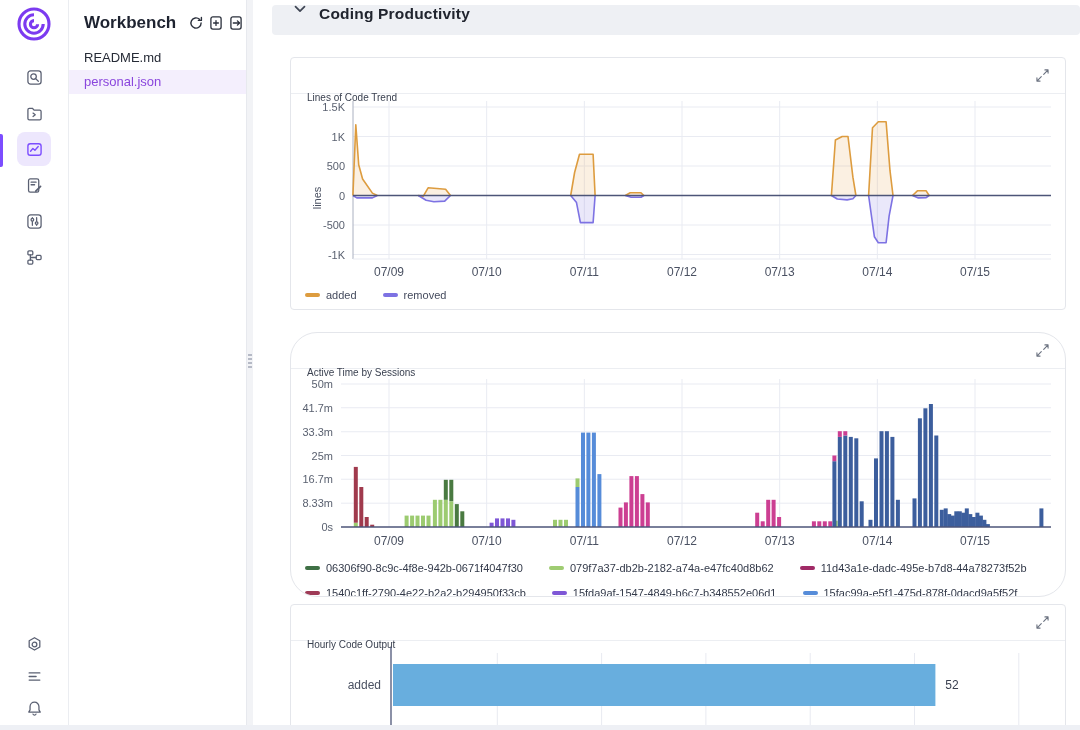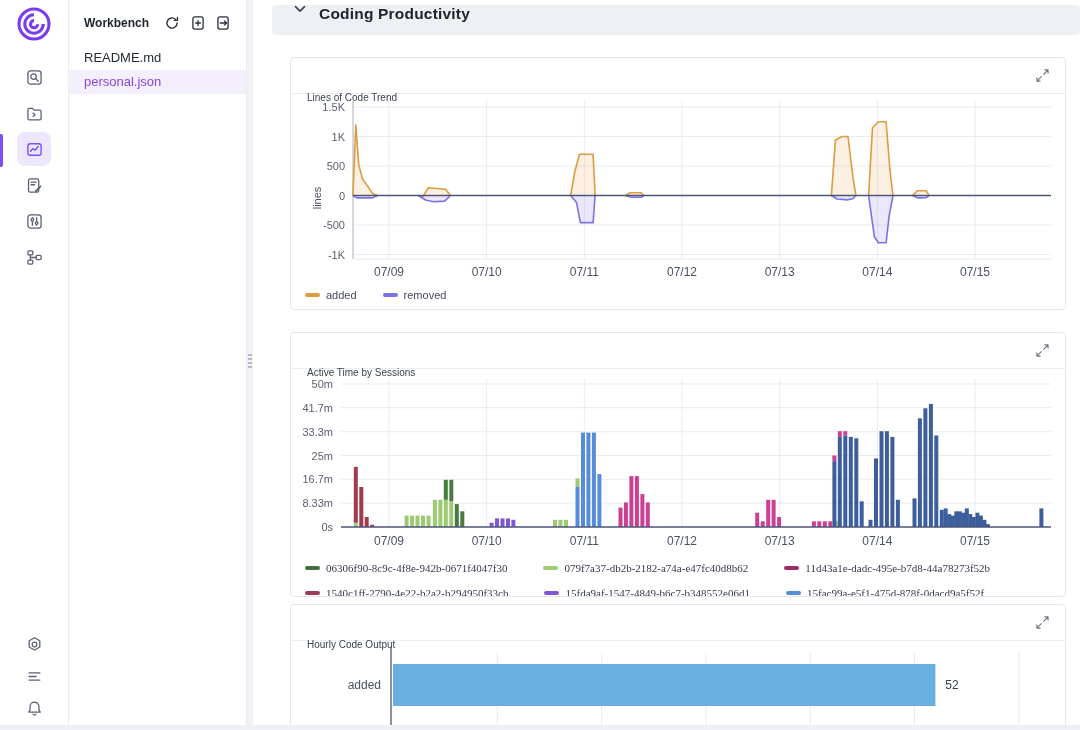--- a/index.html
+++ b/index.html
@@ -16,51 +16,51 @@
   .rail-nav{position:absolute;top:60px;left:0;right:0;display:flex;flex-direction:column;align-items:center;}
   .rail-item{width:34px;height:34px;margin-bottom:2px;border-radius:8px;display:flex;align-items:center;justify-content:center;color:#5a6072;cursor:pointer;}
   .rail-item.active{background:#ede7fd;color:#7c4dff;}
   .rail-indicator{position:absolute;left:0;top:134px;width:3px;height:33px;background:#7c4dff;border-radius:0 2px 2px 0;}
   .rail-bottom{position:absolute;bottom:6px;left:0;right:0;display:flex;flex-direction:column;align-items:center;}
   .rail-bottom .rail-item{margin-bottom:0;height:32px;}
 
   
   .files{position:absolute;left:69px;top:0;bottom:0;width:177px;background:#fff;border-right:1px solid #e7e9ee;z-index:5;}
   .files-header{display:flex;align-items:center;padding:12px 8px 8px 15px;}
-  .files-title{font-weight:bold;font-size:12px;color:#1e2330;margin-right:12px;}
+  .files-title{font-weight:bold;font-size:17px;color:#1e2330;margin-right:12px;}
   .icon-btn{width:22px;height:22px;display:flex;align-items:center;justify-content:center;color:#2b303c;cursor:pointer;margin-right:4px;}
   .file-list{margin-top:4px;}
   .file-row{height:24px;line-height:24px;padding-left:15px;font-size:13px;color:#262b36;cursor:pointer;white-space:nowrap;}
   .file-row.selected{background:#f4effd;color:#8a46dd;}
 
   
   .resizer{position:absolute;left:247px;top:0;bottom:0;width:6px;background:#f2f3f6;z-index:5;cursor:col-resize;}
   .grip{position:absolute;top:354px;left:1px;}
   .grip i{display:block;width:4px;height:2px;background:#b6bac6;margin-bottom:2px;}
 
   
   .main{position:absolute;left:253px;top:0;right:0;bottom:0;background:#fff;}
   .section-bar{position:absolute;left:19px;right:0;top:5px;height:30px;background:#eef0f4;border-radius:4px;display:flex;align-items:flex-start;padding-left:22px;box-sizing:border-box;}
   .chevron-btn{display:flex;align-items:center;color:#3f4654;cursor:pointer;margin-right:13px;}
   .section-title{font-size:15.5px;font-weight:bold;color:#20242e;letter-spacing:.2px;}
 
   .card{position:absolute;left:37px;width:776px;background:#fff;border:1px solid #e4e6eb;border-radius:4px;box-sizing:border-box;}
   .card1{top:57px;height:253px;}
-  .card2{top:332px;height:265px;overflow:hidden;}
+  .card2{top:332px;height:265px;overflow:hidden;border-radius:27px;}
   .card3{top:604px;height:150px;}
   .card-header{height:36px;border-bottom:1px solid #eceef2;display:flex;align-items:center;justify-content:space-between;padding:0 16px;box-sizing:border-box;}
   .card-title{font-size:10px;color:#3a4150;margin-top:44px;}
   .expand-btn{display:flex;color:#6b7280;cursor:pointer;}
 
   .legend1{display:flex;align-items:center;gap:26px;padding:3px 0 0 14px;}
   .lg-item{display:flex;align-items:center;gap:6px;font-size:11px;color:#454b5e;cursor:pointer;}
   .lg-swatch{width:15px;height:4px;border-radius:2px;display:inline-block;}
 
   .legend2{padding-left:14px;}
-  .legend2 .lrow{display:flex;gap:36px;margin-top:6px;font-family:Liberation Serif, serif;}
+  .legend2 .lrow{display:flex;gap:26px;margin-top:6px;}
   .legend2 .lrow2{margin-top:11px;}
   .lg2-item{display:flex;align-items:center;gap:6px;font-size:11px;color:#333a4a;white-space:nowrap;height:14px;cursor:pointer;}
 
   .bottom-strip{position:fixed;left:0;right:0;bottom:0;height:5px;background:#eef0f5;z-index:50;}
 </style>
 </head>
 <body>
 
 <aside class="rail">
   <div class="logo">

